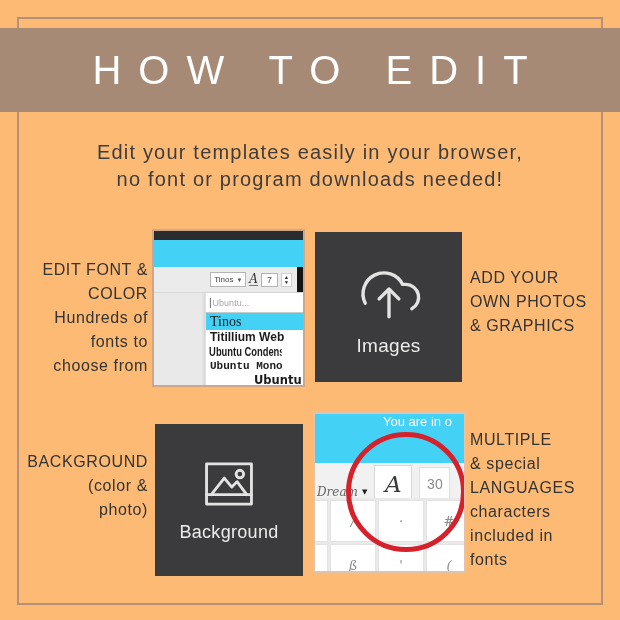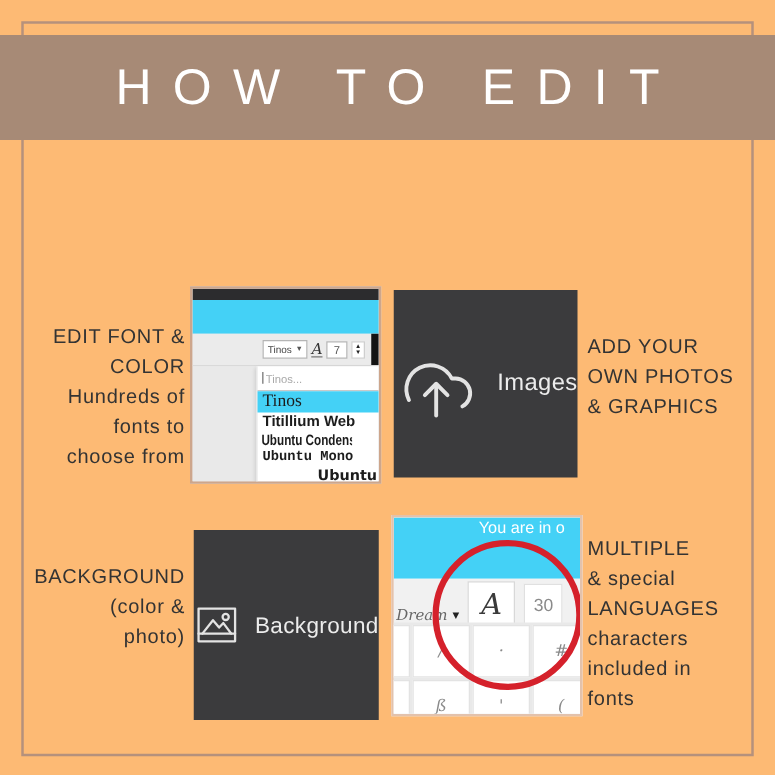--- a/index.html
+++ b/index.html
@@ -51,21 +51,21 @@
     display:flex;align-items:center;padding:0 3px;gap:1px;}
   .search-box .cursor{color:#555;font-size:10px;}
   .font-item{padding:0 4px;color:#1c1c1c;white-space:nowrap;overflow:hidden;}
   .fi-tinos{background:#44d1f6;font-family:"Liberation Serif",serif;font-size:14px;line-height:17px;}
   .fi-titillium{font-size:12px;line-height:15px;font-weight:600;}
   .fi-cond{font-size:12px;line-height:14px;font-weight:700;transform:scaleX(.78);transform-origin:0 50%;}
   .fi-mono{font-family:"Liberation Mono",monospace;font-size:11px;line-height:14px;font-weight:700;}
   .fi-ubuntu{font-family:"DejaVu Sans",sans-serif;font-size:11.5px;line-height:14px;font-weight:700;padding-left:48px;}
 
   
-  .dark-tile{background:#3b3b3d;display:flex;flex-direction:row;align-items:center;
+  .dark-tile{background:#3b3b3d;display:flex;flex-direction:column;align-items:center;
     justify-content:center;}
   #panel-images{left:315px;top:232px;width:147px;height:150px;gap:15px;}
   #panel-background{left:155px;top:424px;width:148px;height:152px;gap:12px;}
   .tile-label{color:#ececec;font-size:19px;letter-spacing:.3px;}
   #panel-background .tile-label{font-size:18px;}
 
   
   #panel-glyph{left:313px;top:412px;width:153px;height:161px;border:2px solid #e3c2ac;
     box-sizing:border-box;background:#fff;overflow:hidden;}
   .p4-cyan{height:49px;background:#44d1f6;color:#fff;font-size:13px;
@@ -94,20 +94,24 @@
 <body>
 
 <div id="stage">
 
   <div id="frame" class="abs"></div>
 
   <div id="banner" class="abs">
     <div class="title">HOW TO EDIT</div>
   </div>
 
+  <div id="subtitle" class="abs">
+    <div>Edit your templates easily in your browser,</div>
+    <div>no font or program downloads needed!</div>
+  </div>
 
   <div id="label-font" class="abs side-label">
     <div>EDIT FONT &amp;</div>
     <div>COLOR</div>
     <div>Hundreds of</div>
     <div>fonts to</div>
     <div>choose from</div>
   </div>
 
   <div id="panel-font" class="abs">
@@ -123,21 +127,21 @@
       <div class="tool-spinner">
         <span>▲</span>
         <span>▼</span>
       </div>
       <div class="tool-strip"></div>
     </div>
     <div class="p1-body">
       <div class="dropdown">
         <div class="search-box">
           <span class="cursor">|</span>
-          <span>Tinos...</span>
+          <span>Ubuntu...</span>
         </div>
         <div class="font-item fi-tinos">Tinos</div>
         <div class="font-item fi-titillium">Titillium Web</div>
         <div class="font-item fi-cond">Ubuntu Condensed</div>
         <div class="font-item fi-mono">Ubuntu  Mono</div>
         <div class="font-item fi-ubuntu">Ubuntu</div>
       </div>
     </div>
   </div>
 

